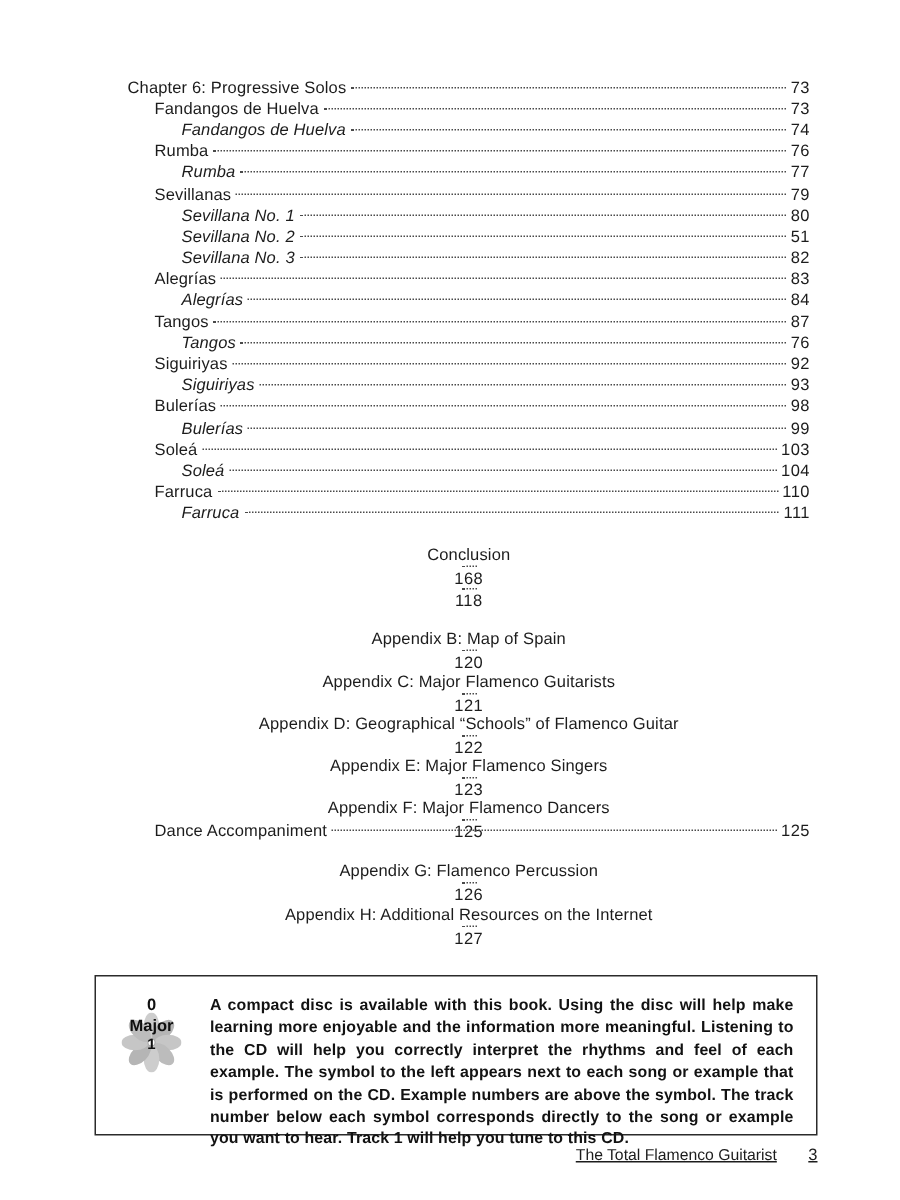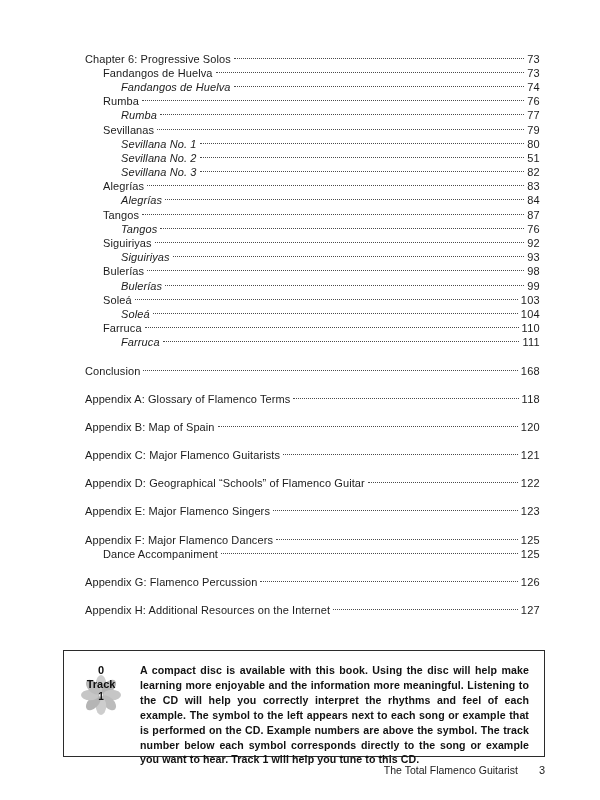--- a/index.html
+++ b/index.html
@@ -18,21 +18,21 @@
     left: 85px; top: 52px;
     width: 455px;
   }
   .toc-row {
     display: flex;
     align-items: center;
     height: 14.2px;
     font-size: 11px;
     line-height: 13px;
   }
-  .toc-row.gap { margin-top: 14px; }
+  .toc-row.gap { margin-top: 14px; flex-direction: column; }
   .toc-row.lvl1 { padding-left: 18px; }
   .toc-row.lvl2 { padding-left: 36px; }
   .toc-row.it .toc-label { font-style: italic; }
   .toc-label { white-space: nowrap; letter-spacing: 0.1px; }
   .leader {
     flex: 1 1 auto;
     border-bottom: 1.4px dotted #4a4a4a;
     margin: 0 3px 2px 3px;
     min-width: 10px;
   }
@@ -86,20 +86,21 @@
 
   
   .footer {
     position: absolute;
     top: 764px; right: 55px;
     display: flex;
     align-items: baseline;
     gap: 21px;
     font-size: 10.5px;
     color: #1c1c1c;
+    text-decoration: underline;
   }
   .footer-page { font-size: 11px; }
 </style>
 </head>
 <body>
 
 <div class="page">
 
   <div class="toc">
       <div class="toc-row lvl0">
@@ -206,21 +207,20 @@
         <span class="toc-label">Farruca</span>
         <span class="leader"></span>
         <span class="toc-page">111</span>
       </div>
       <div class="toc-row lvl0 gap">
         <span class="toc-label">Conclusion</span>
         <span class="leader"></span>
         <span class="toc-page">168</span>
       </div>
       <div class="toc-row lvl0 gap">
-        <span class="toc-label">Appendix A: Glossary of Flamenco Terms</span>
         <span class="leader"></span>
         <span class="toc-page">118</span>
       </div>
       <div class="toc-row lvl0 gap">
         <span class="toc-label">Appendix B: Map of Spain</span>
         <span class="leader"></span>
         <span class="toc-page">120</span>
       </div>
       <div class="toc-row lvl0 gap">
         <span class="toc-label">Appendix C: Major Flamenco Guitarists</span>
@@ -268,21 +268,21 @@
           <ellipse cx="20" cy="9" rx="5.2" ry="9" fill="#c6c6c6" transform="rotate(90 20 20)"></ellipse>
           <ellipse cx="20" cy="9" rx="5.2" ry="9" fill="#bcbcbc" transform="rotate(135 20 20)"></ellipse>
           <ellipse cx="20" cy="9" rx="5.2" ry="9" fill="#cdcdcd" transform="rotate(180 20 20)"></ellipse>
           <ellipse cx="20" cy="9" rx="5.2" ry="9" fill="#b5b5b5" transform="rotate(225 20 20)"></ellipse>
           <ellipse cx="20" cy="9" rx="5.2" ry="9" fill="#c6c6c6" transform="rotate(270 20 20)"></ellipse>
           <ellipse cx="20" cy="9" rx="5.2" ry="9" fill="#bcbcbc" transform="rotate(315 20 20)"></ellipse>
           <circle cx="20" cy="20" r="2.4" fill="#ffffff" stroke="#aaaaaa" stroke-width="0.8"></circle>
         </g>
       </svg>
       <span class="cd-num">0</span>
-      <span class="cd-track">Track</span>
+      <span class="cd-track">Major</span>
       <span class="cd-one">1</span>
     </div>
     <div class="cd-text">A compact disc is available with this book. Using the disc will help make learning more enjoyable and the information more meaningful. Listening to the CD will help you correctly interpret the rhythms and feel of each example. The symbol to the left appears next to each song or example that is performed on the CD. Example numbers are above the symbol. The track number below each symbol corresponds directly to the song or example you want to hear. Track 1 will help you tune to this CD.</div>
   </div>
 
   <div class="footer">
     <span class="footer-title">The Total Flamenco Guitarist</span>
     <span class="footer-page">3</span>
   </div>
 

